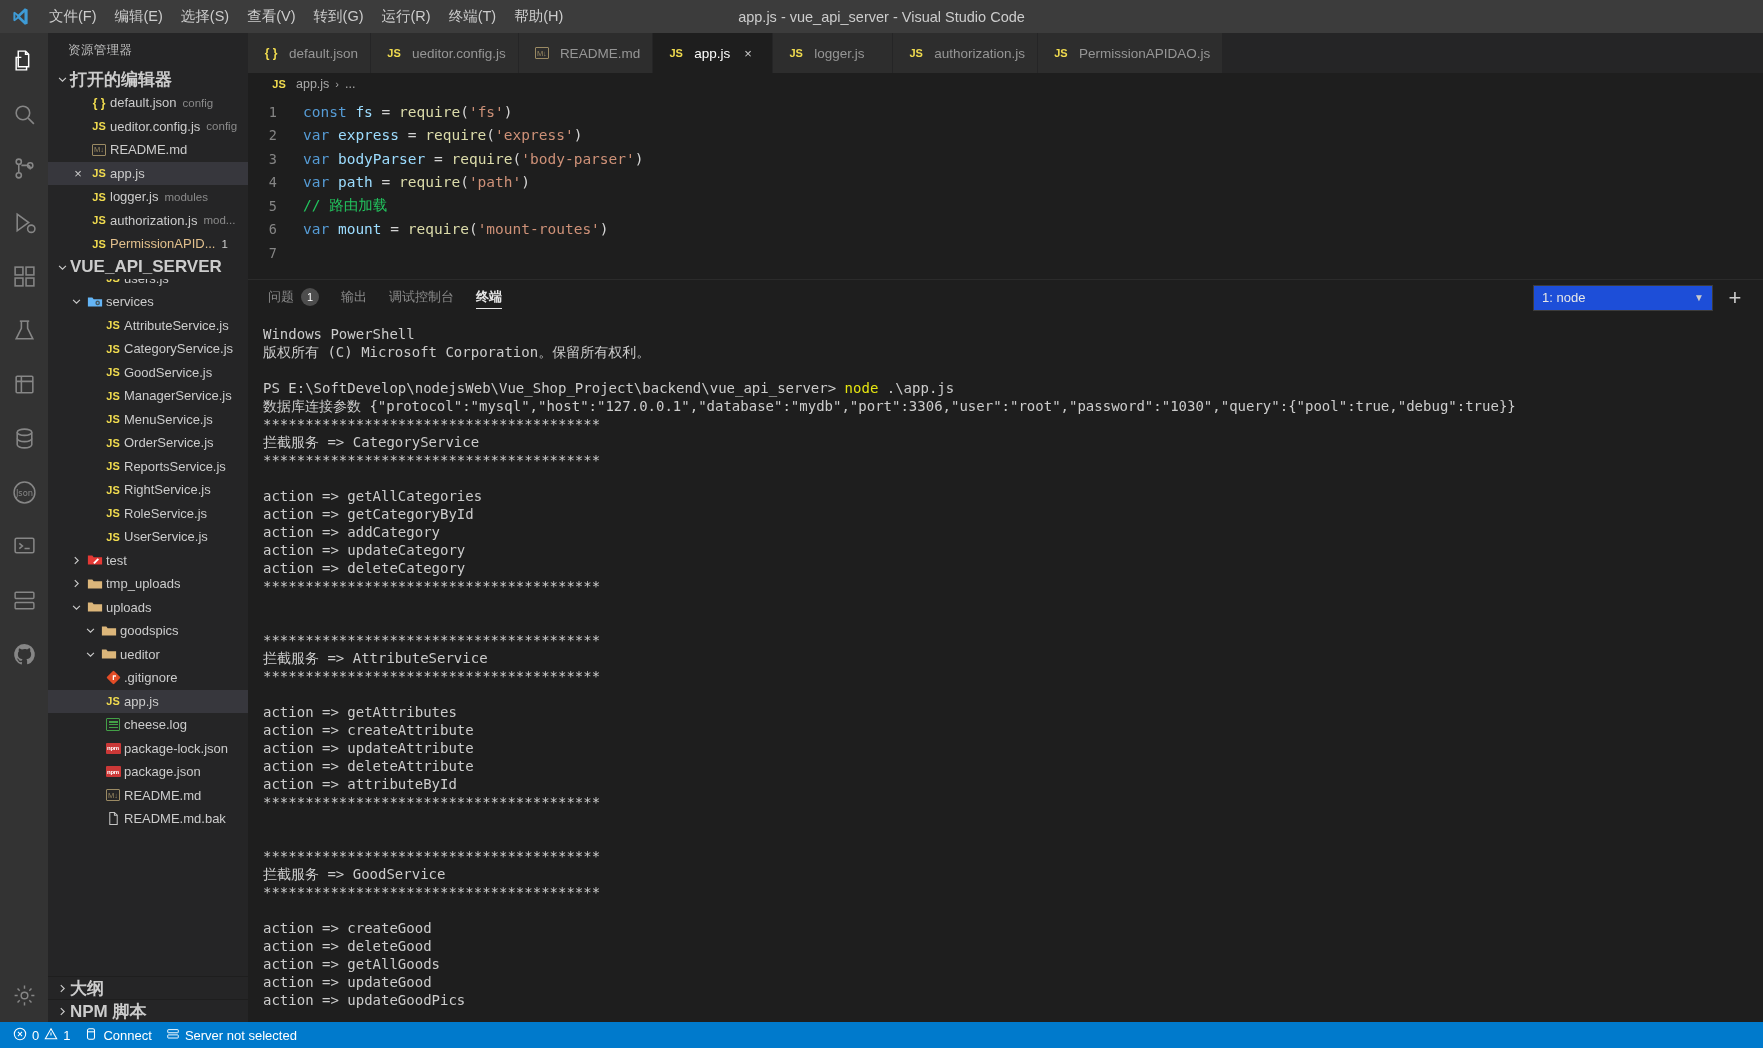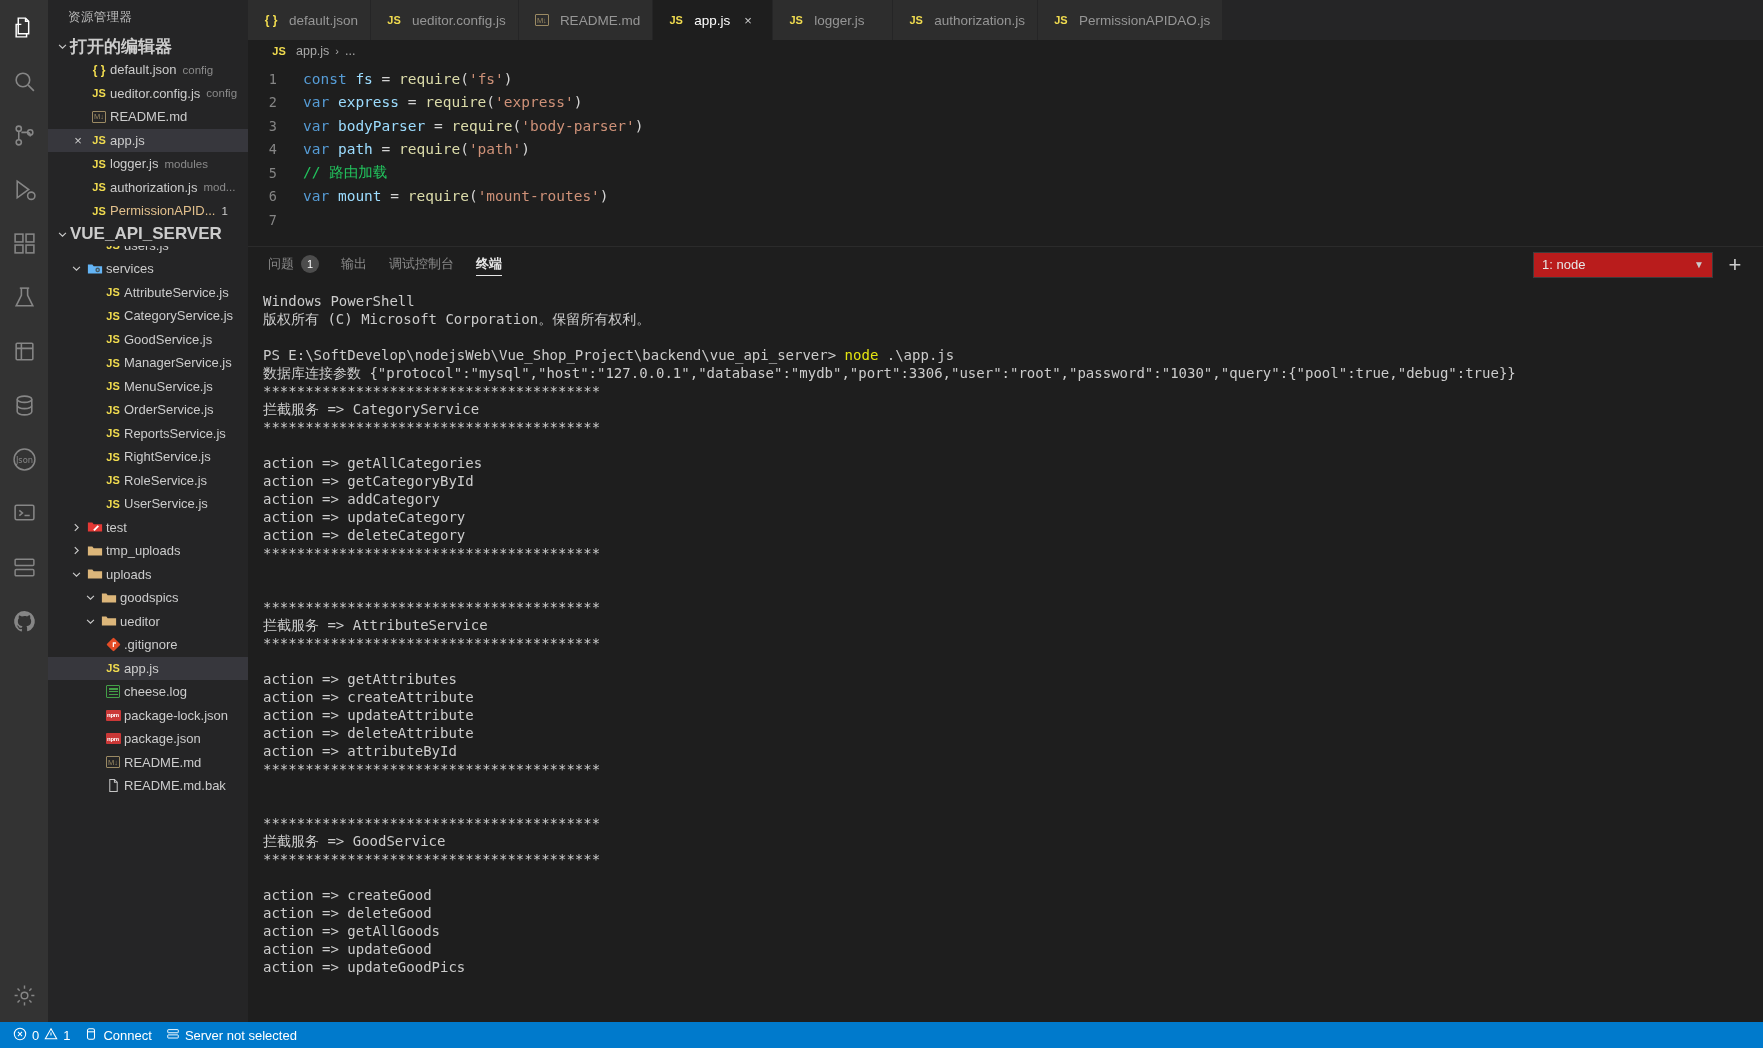--- a/index.html
+++ b/index.html
@@ -160,21 +160,21 @@
   .panel-tab.active::after {
     content: ""; position: absolute; left: 0; right: 0; bottom: 6px; height: 1px; background: #e7e7e7;
   }
   .count-badge {
     margin-left: 7px; background: #4d4d4d; color: #ffffff; border-radius: 9px;
     min-width: 18px; height: 18px; font-size: 11px; font-weight: normal;
     display: inline-flex; align-items: center; justify-content: center; padding: 0 5px;
   }
   .panel-actions { margin-left: auto; display: flex; align-items: center; padding-right: 14px; gap: 8px; }
   .term-select {
-    width: 180px; height: 26px; background: #b91c1c; color: #e7e7e7; font-size: 13px;
+    width: 180px; height: 26px; background: #1d4ed8; color: #e7e7e7; font-size: 13px;
     display: flex; align-items: center; padding: 0 8px; border: 1px solid #3c3c3c;
   }
   .term-select .caret { margin-left: auto; font-size: 10px; color: #cccccc; }
   .plus-btn { width: 28px; height: 28px; display: flex; align-items: center; justify-content: center; color: #cccccc; font-size: 22px; font-weight: 300; }
 
   
   .terminal {
     flex: 1; min-height: 0; overflow: hidden; padding: 10px 0 0 15px;
     font-family: "DejaVu Sans Mono", monospace; font-size: 14px; line-height: 18px; color: #cccccc;
     white-space: pre; position: relative;
@@ -193,20 +193,38 @@
   .sb-ghost {
     position: absolute; left: 0; top: 0; white-space: nowrap; color: #cfe7f7; opacity: .75;
   }
   .sb-icon svg { width: 14px; height: 14px; }
 </style>
 </head>
 <body>
 
 <div class="app">
 
+  <div class="titlebar">
+    <div class="vscode-logo">
+      <svg viewBox="0 0 24 24" fill="#3e9bd6">
+          <path d="M17.5 1.5 9.2 9.4 4.6 6 3 6.9v10.2l1.6.9 4.6-3.4 8.3 7.9L21 21V3l-3.5-1.5zM17 6.6v10.8l-5.6-5.4L17 6.6zM5.6 9.1 8 11.9l-2.4 2.8V9.1z"></path>
+        </svg>
+    </div>
+    <div class="menu">
+      <div class="menu-item">文件(F)</div>
+      <div class="menu-item">编辑(E)</div>
+      <div class="menu-item">选择(S)</div>
+      <div class="menu-item">查看(V)</div>
+      <div class="menu-item">转到(G)</div>
+      <div class="menu-item">运行(R)</div>
+      <div class="menu-item">终端(T)</div>
+      <div class="menu-item">帮助(H)</div>
+    </div>
+    <div class="win-title">app.js - vue_api_server - Visual Studio Code</div>
+  </div>
 
   <div class="body">
 
     <div class="activitybar">
       <div class="act-icon active">
         <svg viewBox="0 0 24 24" fill="none" stroke="currentColor" stroke-width="1.4">
             <path d="M13 3H6v15h10V6l-3-3z"></path>
             <path d="M13 3v3h3"></path>
             <path d="M9 9H4v12h10v-3"></path>
           </svg>
@@ -597,20 +615,38 @@
           <span class="ic-wrap ic-file">
             <svg viewBox="0 0 14 16" fill="none" stroke="#c5c5c5" stroke-width="1.1">
                 <path d="M3 1.5h5l3 3v10H3z"></path>
                 <path d="M8 1.5v3h3"></path>
               </svg>
           </span>
           <span class="lbl">README.md.bak</span>
         </div>
       </div>
 
+      <div class="bottom-sections">
+        <div class="section-header">
+          <span class="twisty collapsed">
+              <svg viewBox="0 0 16 16" fill="none" stroke="currentColor" stroke-width="1.6">
+                <path d="M3 5.5 8 10.5 13 5.5"></path>
+              </svg>
+            </span>
+          <span>大纲</span>
+        </div>
+        <div class="section-header">
+          <span class="twisty collapsed">
+              <svg viewBox="0 0 16 16" fill="none" stroke="currentColor" stroke-width="1.6">
+                <path d="M3 5.5 8 10.5 13 5.5"></path>
+              </svg>
+            </span>
+          <span>NPM 脚本</span>
+        </div>
+      </div>
     </div>
 
     <div class="editor-col">
 
       <div class="tabbar">
         <div class="tab">
           <span class="ticon ficon ic-json">{ }</span>
           <span>default.json</span>
         </div>
         <div class="tab">

